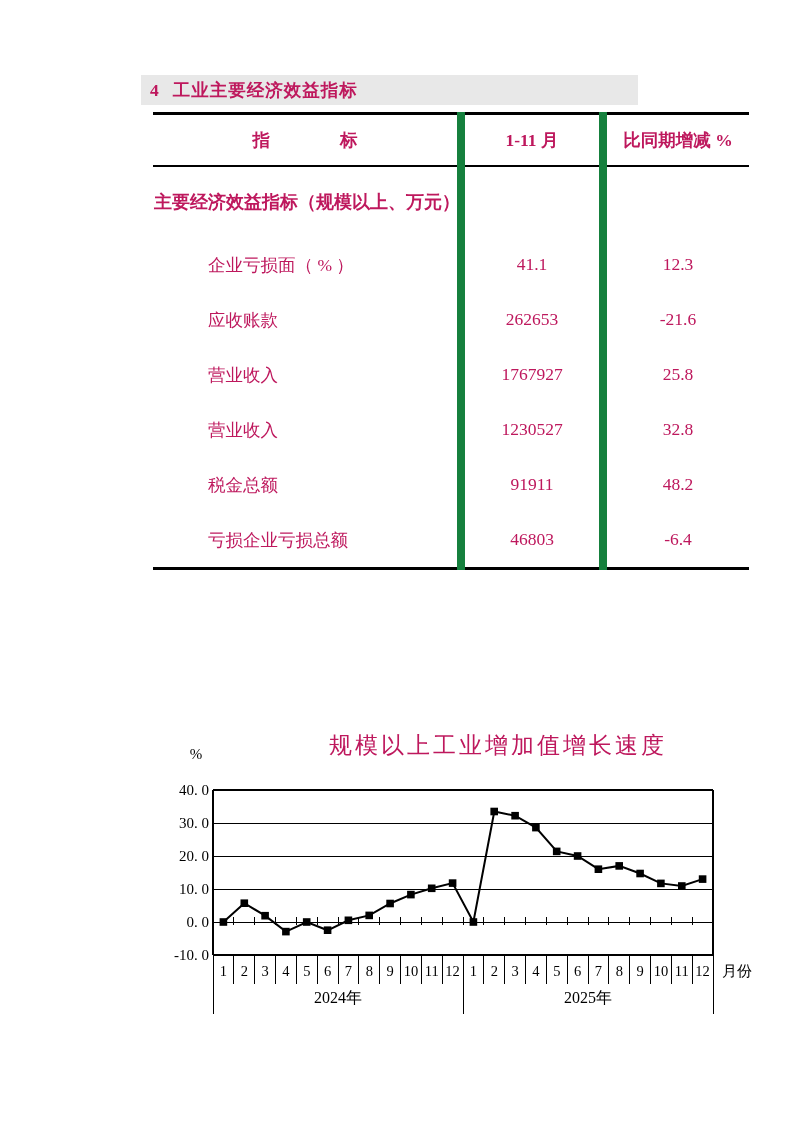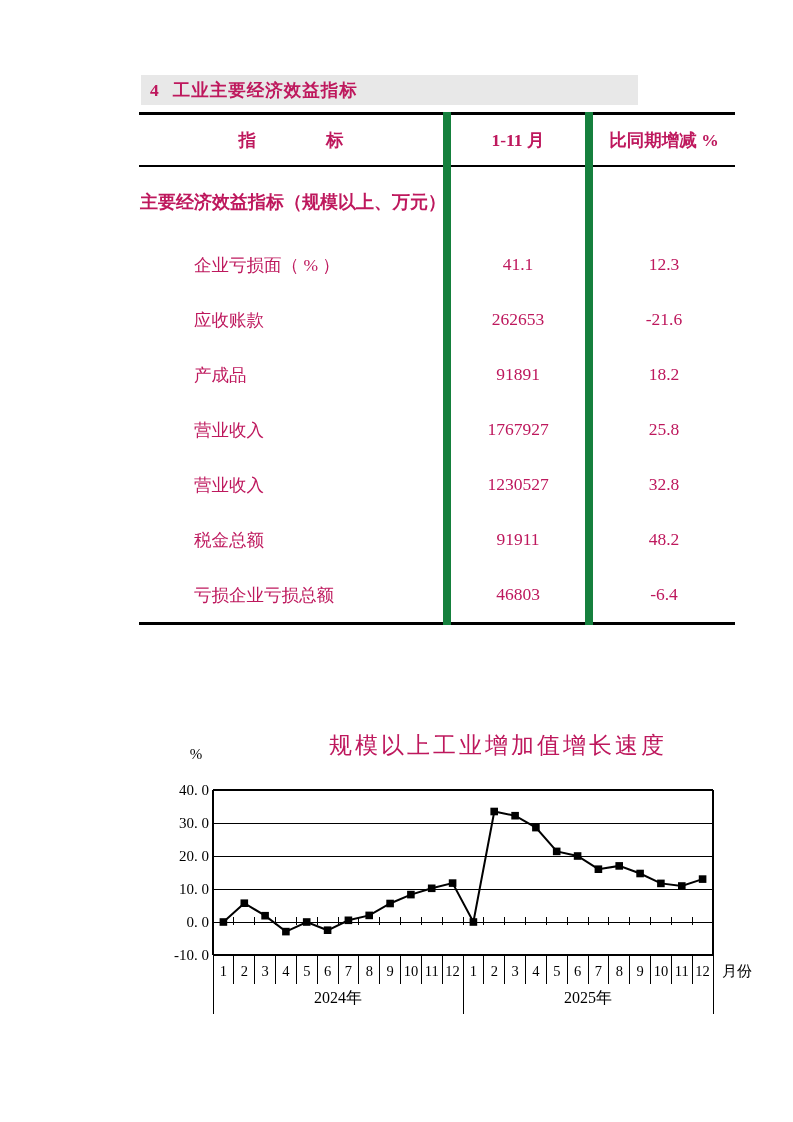--- a/index.html
+++ b/index.html
@@ -10,21 +10,21 @@
   
   .section-header{
     position:absolute;left:93px;top:75px;width:497px;height:30px;
     background:#e8e8e8;font-weight:bold;font-size:17.5px;line-height:30px;
     white-space:nowrap;
   }
   .section-header .num{padding-left:9px;}
   .section-header .ttl{padding-left:14px;letter-spacing:1px;}
   
   .stats-table{
-    position:absolute;left:91px;top:112px;width:596px;
+    position:absolute;left:105px;top:112px;width:596px;
     border-collapse:collapse;table-layout:fixed;
     border-top:3px solid #000;border-bottom:3px solid #000;
   }
   .stats-table th,.stats-table td{padding:0;vertical-align:middle;}
   .stats-table thead th{
     border-bottom:2px solid #000;font-weight:bold;font-size:17.5px;height:50px;text-align:center;
   }
   .stats-table th + th,.stats-table td + td{border-left:8px solid #15803d;}
   .group-row td{height:70px;font-weight:bold;font-size:18px;text-align:left;white-space:nowrap;padding-left:1px;}
   .item-row td{height:55px;font-size:17.5px;}
@@ -68,25 +68,20 @@
       </tr>
       <tr class="item-row">
         <td class="lbl">企业亏损面（ % ）</td>
         <td class="val">41.1</td>
         <td class="val">12.3</td>
       </tr>
       <tr class="item-row">
         <td class="lbl">应收账款</td>
         <td class="val">262653</td>
         <td class="val">-21.6</td>
-      </tr>
-      <tr class="item-row">
-        <td class="lbl">产成品</td>
-        <td class="val">91891</td>
-        <td class="val">18.2</td>
       </tr>
       <tr class="item-row">
         <td class="lbl">营业收入</td>
         <td class="val">1767927</td>
         <td class="val">25.8</td>
       </tr>
       <tr class="item-row">
         <td class="lbl">营业收入</td>
         <td class="val">1230527</td>
         <td class="val">32.8</td>

